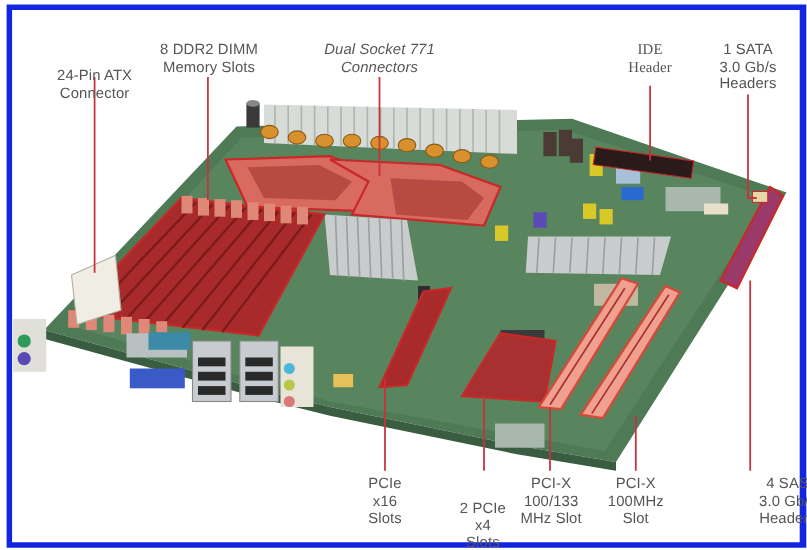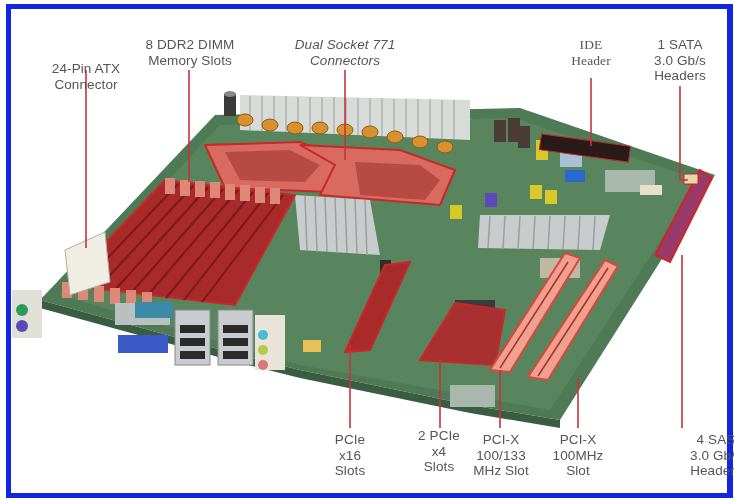--- a/index.html
+++ b/index.html
@@ -214,21 +214,21 @@
 Connectors</div>
   <div class="label" style="left:560px; top:37px; width:62px;font-family:Liberation Serif, serif;">IDE
 Header</div>
   <div class="label" style="left:643px; top:37px; width:74px;">1 SATA
 3.0 Gb/s
 Headers</div>
 
   <div class="label" style="left:323px; top:432px; width:54px;">PCIe
 x16
 Slots</div>
-  <div class="label" style="left:405px; top:428px; width:68px;">2 PCIe
+  <div class="label" style="left:405px; top:454px; width:68px;">2 PCIe
 x4
 Slots</div>
   <div class="label" style="left:465px; top:432px; width:72px;">PCI-X
 100/133
 MHz Slot</div>
   <div class="label" style="left:544px; top:432px; width:68px;">PCI-X
 100MHz
 Slot</div>
   <div class="label" style="left:679px; top:432px; width:74px;">4 SAS
 3.0 Gb/s

